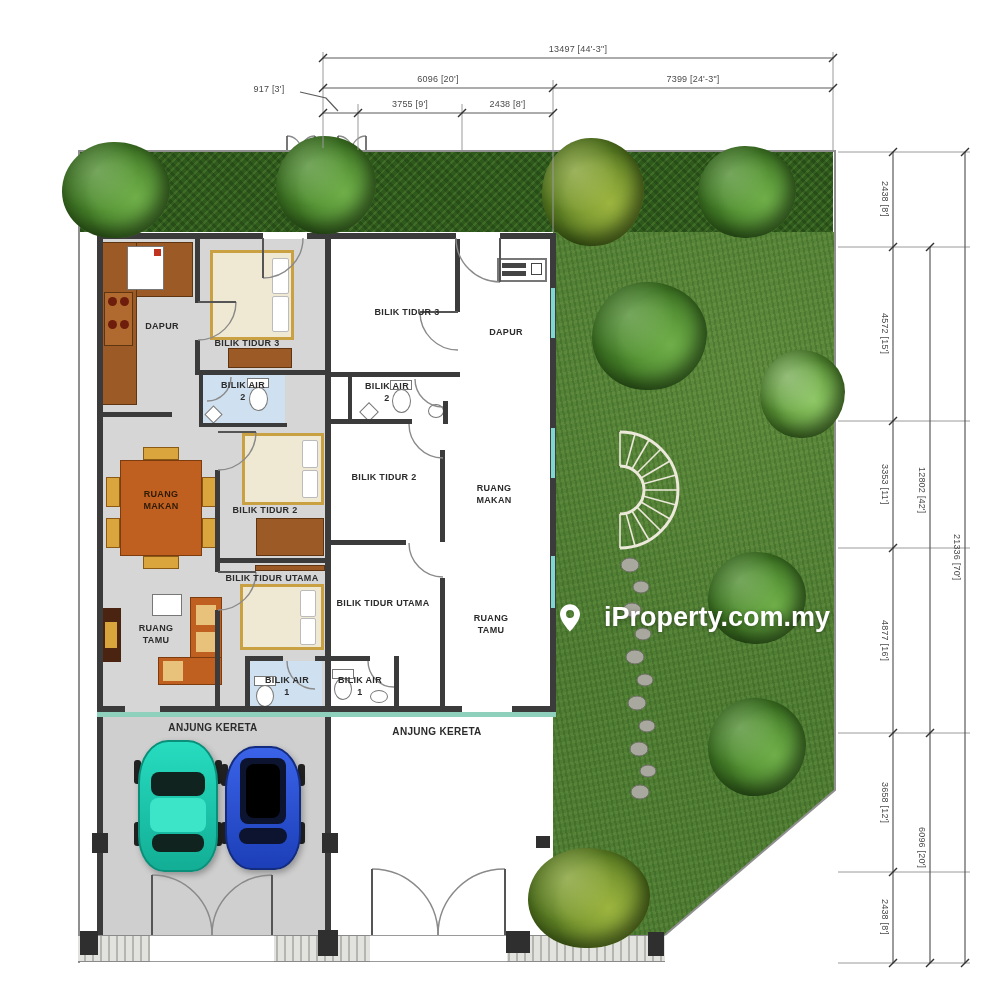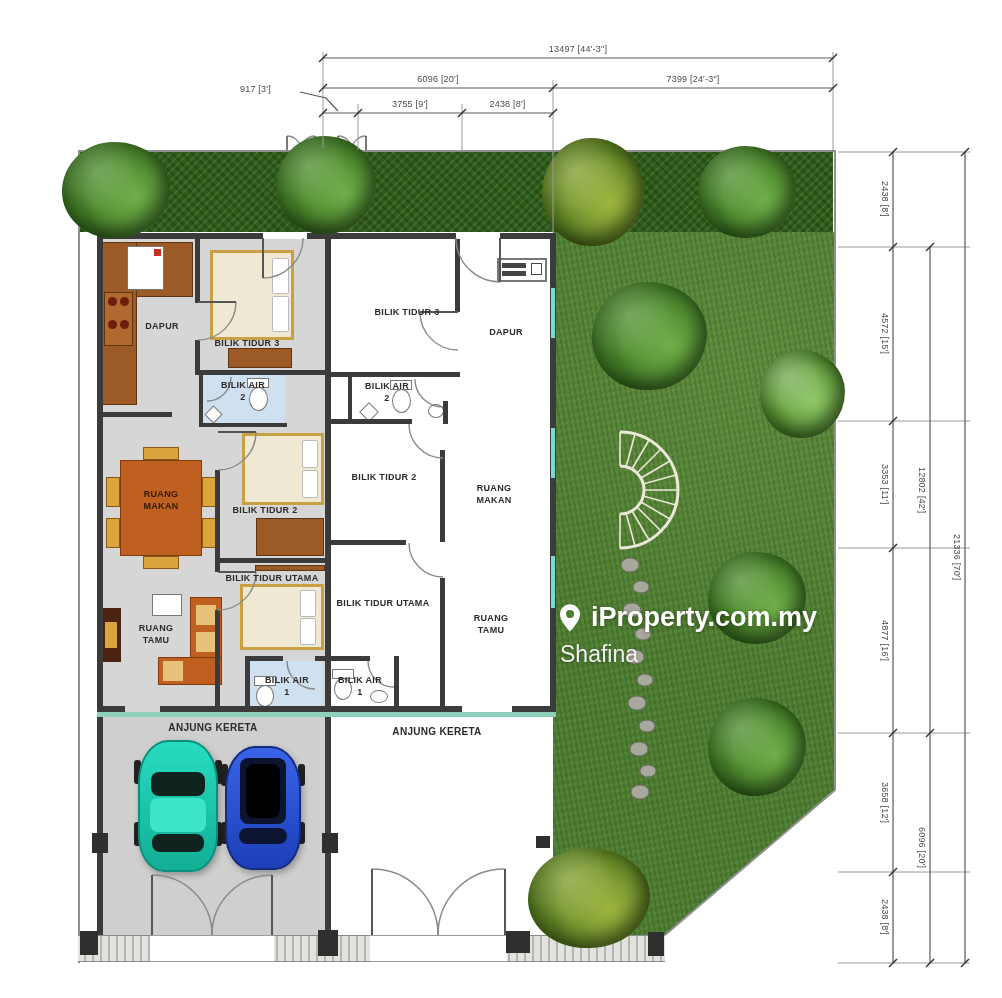--- a/index.html
+++ b/index.html
@@ -68,21 +68,21 @@
   .wheel{position:absolute;background:#222;z-index:21;border-radius:3px;}
   
   .carport{position:absolute;background:#cfcfcf;z-index:6;}
   .bwall{position:absolute;background:
       repeating-linear-gradient(90deg,transparent 0 6px,#b5b5b0 6px 8px),#e2e2de;
       border-top:1px solid #8a8a8a;border-bottom:1px solid #8a8a8a;z-index:10;box-sizing:border-box;}
   .gate-gap{position:absolute;background:#fff;border-top:1px solid #9a9a9a;border-bottom:1px solid #9a9a9a;z-index:11;box-sizing:border-box;}
   .post{position:absolute;background:#2f2f2f;z-index:24;}
   
   #watermark{position:absolute;left:560px;top:602px;z-index:60;color:#fff;}
-  #wm-row{display:flex;align-items:center;gap:11px;}
+  #wm-row{display:flex;align-items:center;gap:24px;}
   #wm-brand{font-size:27px;font-weight:700;text-shadow:0 1px 4px rgba(0,0,0,.4);}
   #wm-agent{font-size:23px;font-weight:400;margin-top:8px;color:#f2f2f2;text-shadow:0 1px 3px rgba(0,0,0,.4);}
   svg{position:absolute;left:0;top:0;pointer-events:none;}
   #deco-svg{z-index:25;}
   #dim-svg{z-index:50;}
 </style>
 </head>
 <body>
 
 <div id="canvas">
@@ -364,21 +364,21 @@
         <line x1="926" y1="737" x2="934" y2="729"></line>
         <line x1="926" y1="967" x2="934" y2="959"></line>
       <line x1="961" y1="156" x2="969" y2="148"></line>
         <line x1="961" y1="967" x2="969" y2="959"></line>
     </g>
   </svg>
 
   <div class="dim" style="left:323px;top:44px;width:510px;">13497 [44'-3"]</div>
   <div class="dim" style="left:323px;top:74px;width:230px;">6096 [20']</div>
   <div class="dim" style="left:553px;top:74px;width:280px;">7399 [24'-3"]</div>
-  <div class="dim" style="left:240px;top:84px;width:58px;text-align:left;">917 [3']</div>
+  <div class="dim" style="left:240px;top:84px;width:58px;text-align:center;">917 [3']</div>
   <div class="dim" style="left:358px;top:99px;width:104px;">3755 [9']</div>
   <div class="dim" style="left:462px;top:99px;width:91px;">2438 [8']</div>
 
   <div class="vdim" style="left:879px;top:152px;height:95px;">2438 [8']</div>
   <div class="vdim" style="left:879px;top:247px;height:174px;">4572 [15']</div>
   <div class="vdim" style="left:879px;top:421px;height:127px;">3353 [11']</div>
   <div class="vdim" style="left:879px;top:548px;height:185px;">4877 [16']</div>
   <div class="vdim" style="left:879px;top:733px;height:139px;">3658 [12']</div>
   <div class="vdim" style="left:879px;top:872px;height:91px;">2438 [8']</div>
   <div class="vdim" style="left:916px;top:247px;height:486px;">12802 [42']</div>
@@ -429,16 +429,15 @@
   </div>
   <div class="room-label big-label" style="left:377px;top:726px;width:120px;">ANJUNG KERETA</div>
 
   <div id="watermark">
     <div id="wm-row">
       <svg width="20" height="28" viewBox="0 0 22 30" style="position:static;">
         <path fill="#ffffff" fill-rule="evenodd" d="M11 0 C5 0 0 4.9 0 11 c0 7.8 11 19 11 19 s11 -11.2 11 -19 C22 4.9 17 0 11 0 z M11 15 a4.4 4.4 0 1 1 0 -8.8 a4.4 4.4 0 0 1 0 8.8 z"></path>
       </svg>
       <span id="wm-brand">iProperty.com.my</span>
     </div>
-    <div id="wm-agent">Shafina</div>
   </div>
 
 </div>
 
 </body></html>

